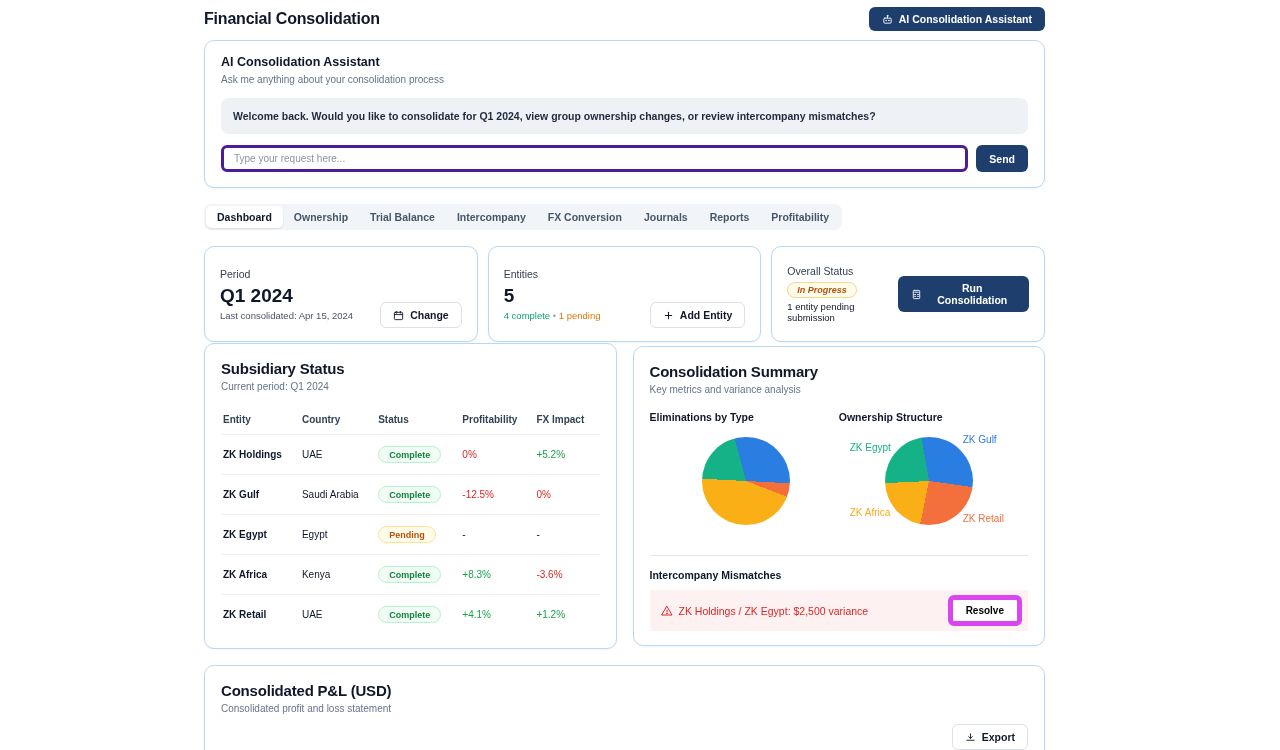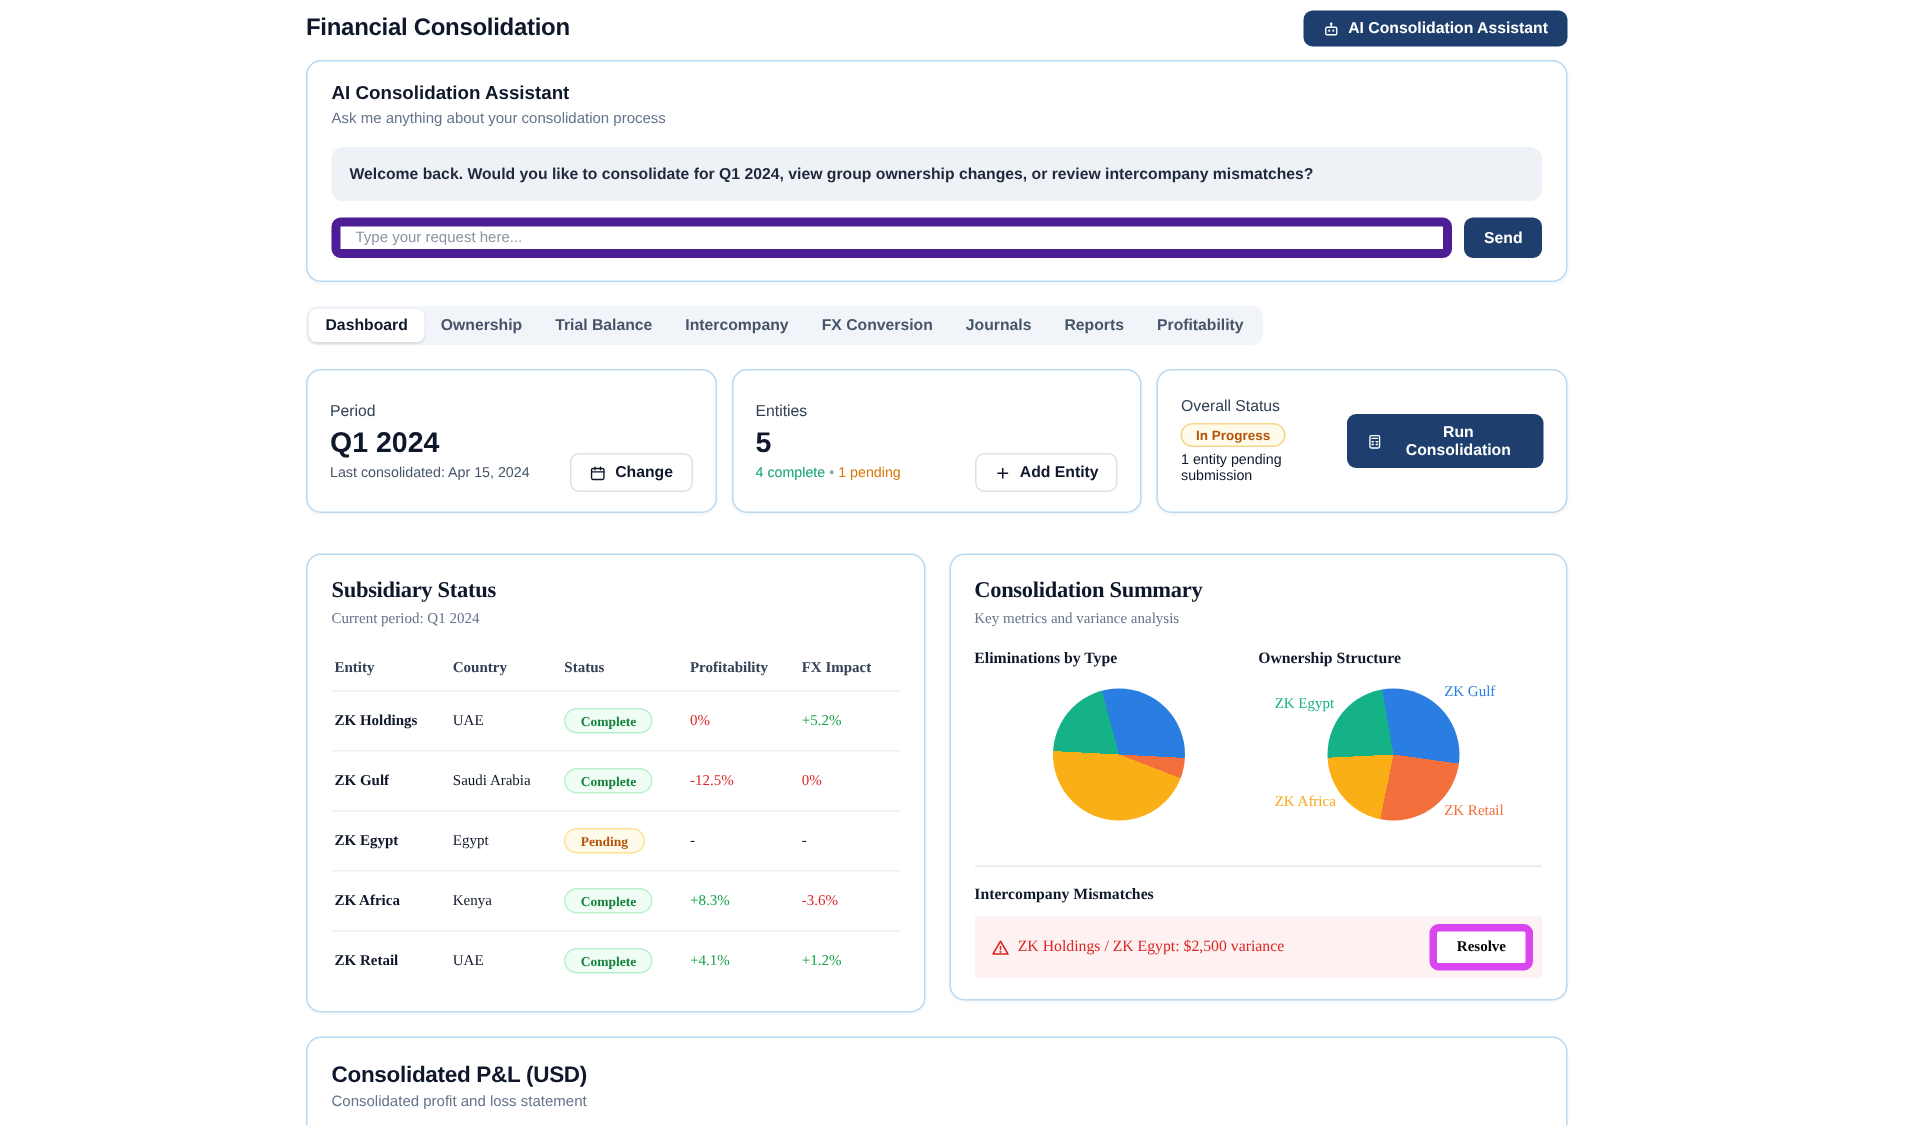--- a/index.html
+++ b/index.html
@@ -19,48 +19,48 @@
   .card { background: #fff; border: 1px solid #b9d9f1; border-radius: 10px;
     box-shadow: 0 1px 2px rgba(16,40,80,0.05); }
 
   
   .ai-card { margin-top: 9px; padding: 14px 16px 15px; }
   .ai-title { font-size: 12.5px; font-weight: 700; }
   .ai-sub { font-size: 10px; color: #64748b; margin-top: 5px; }
   .ai-msg { background: #eef1f6; border-radius: 8px; padding: 12px 12px; font-size: 10.5px;
     font-weight: 600; margin-top: 13px; color: #1e293b; }
   .ai-input-row { display: flex; gap: 8px; margin-top: 11px; }
-  .ai-input { flex: 1; height: 27px; border: 6px solid #4c1d95; border-radius: 6px;
+  .ai-input { flex: 1; height: 27px; border: 3px solid #4c1d95; border-radius: 6px;
     padding: 0 10px; font-family: inherit; font-size: 10px; color: #0f172a; outline: none; }
   .ai-input::placeholder { color: #8a94a3; }
   .btn-send { padding: 0 13px; height: 27px; }
 
   
   .tabs { display: inline-flex; background: #f1f5f9; border-radius: 7px; padding: 2px; margin-top: 16px; }
   .tab { font-size: 10.5px; font-weight: 600; color: #475569; padding: 5px 11px;
     border-radius: 5px; cursor: pointer; white-space: nowrap; }
   .tab.active { background: #fff; color: #0f172a; box-shadow: 0 1px 2px rgba(0,0,0,0.10); }
 
   
   .stats { display: flex; gap: 10px; margin-top: 16px; }
   .stat-card { flex: 1; padding: 13px 15px; display: flex; justify-content: space-between; align-items: center; }
   .stat-label { font-size: 10.5px; color: #334155; }
   .stat-value { font-size: 19px; font-weight: 700; margin-top: 5px; }
   .stat-sub { font-size: 9.5px; color: #475569; margin-top: 3px; }
   .btn-outline { background: #fff; border: 1px solid #dbe1e8; border-radius: 6px;
     font-family: inherit; font-size: 10.5px; font-weight: 600; color: #0f172a;
     padding: 6px 12px; display: inline-flex; gap: 6px; align-items: center; cursor: pointer; margin-top: 42px; }
-  .pill { display: inline-block; font-size: 9px; font-weight: 600; border-radius: 999px; padding: 2px 9px; }
+  .pill { display: inline-block; font-size: 9px; font-weight: 600; border-radius: 999px; padding: 2px 9px; font-style: italic; }
   .pill-progress { color: #b45309; background: #fffbeb; border: 1px solid #f6d78a; margin-top: 5px; }
   .c-complete-txt { color: #10a372; }
   .c-pending-txt { color: #d97706; }
   .c-dot { color: #94a3b8; }
 
   
-  .main-row { display: flex; gap: 16px; margin-top: 27px; align-items: flex-start; font-family: Liberation Serif, serif; }
+  .main-row { display: flex; gap: 16px; margin-top: 1px; align-items: center; }
   .panel { flex: 1; padding: 16px 16px 14px; }
   .panel-title { font-size: 15px; font-weight: 700; letter-spacing: -0.2px; }
   .panel-sub { font-size: 10px; color: #64748b; margin-top: 4px; }
 
   
   .sub-table { width: 100%; border-collapse: collapse; margin-top: 14px; }
   .sub-table th { font-size: 10px; color: #334155; font-weight: 600; text-align: left; padding: 8px 2px 9px; }
   .sub-table td { font-size: 10px; padding: 11px 2px; border-top: 1px solid #f1f0ee; }
   .cell-entity { font-weight: 600; }
   .badge { display: inline-block; font-size: 9px; font-weight: 600; border-radius: 999px; padding: 2.5px 10px; }

